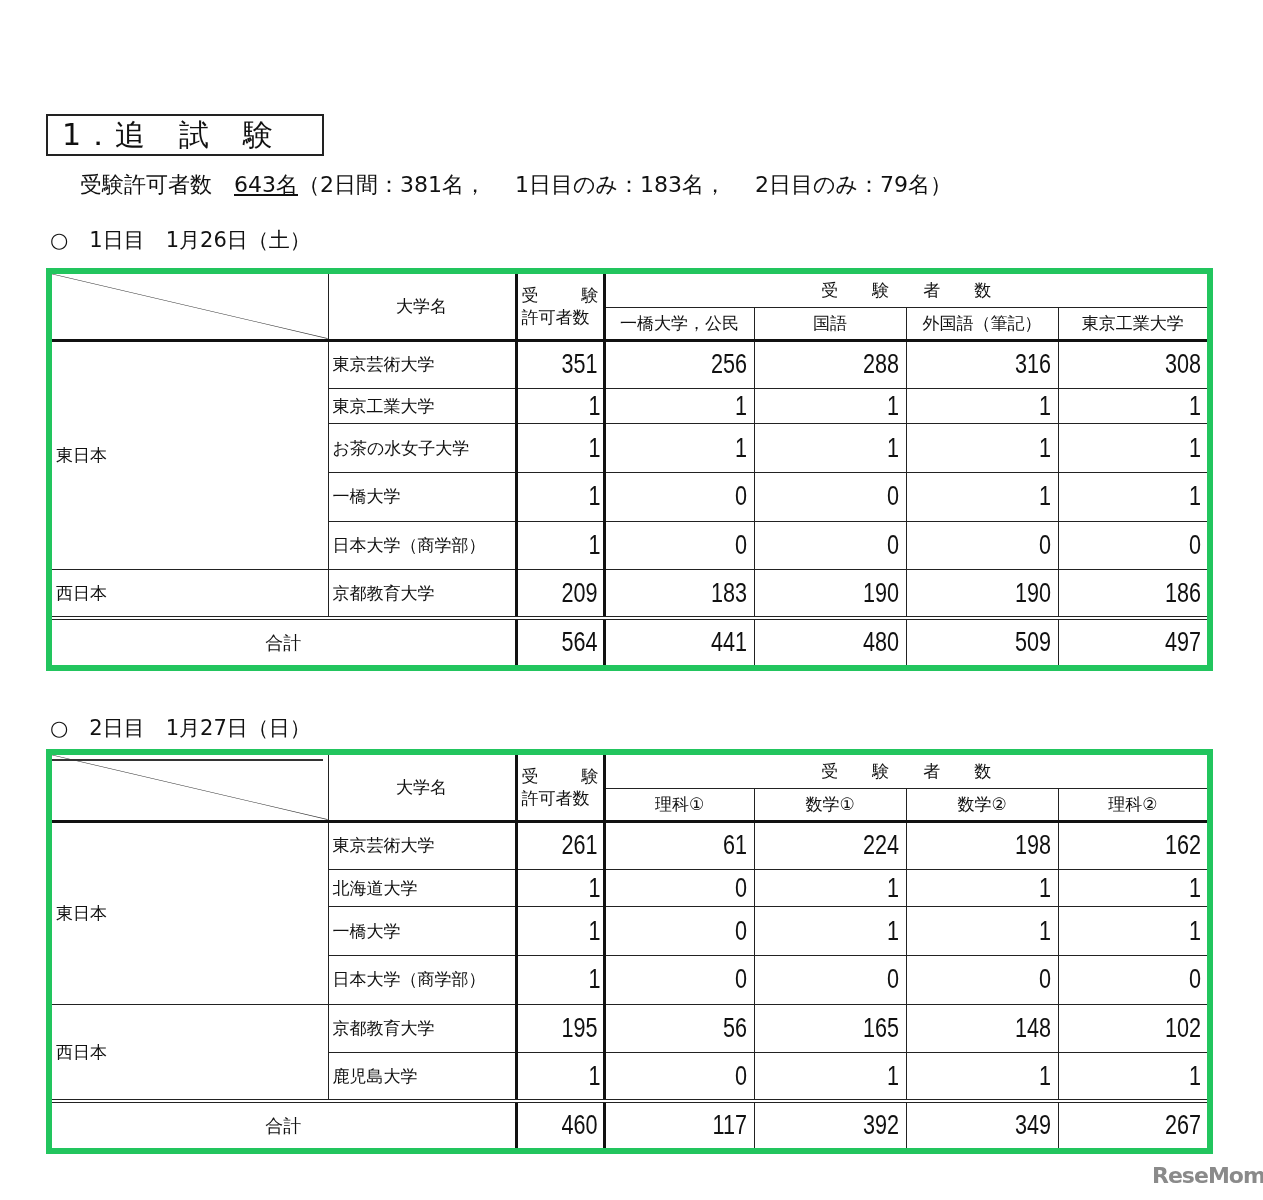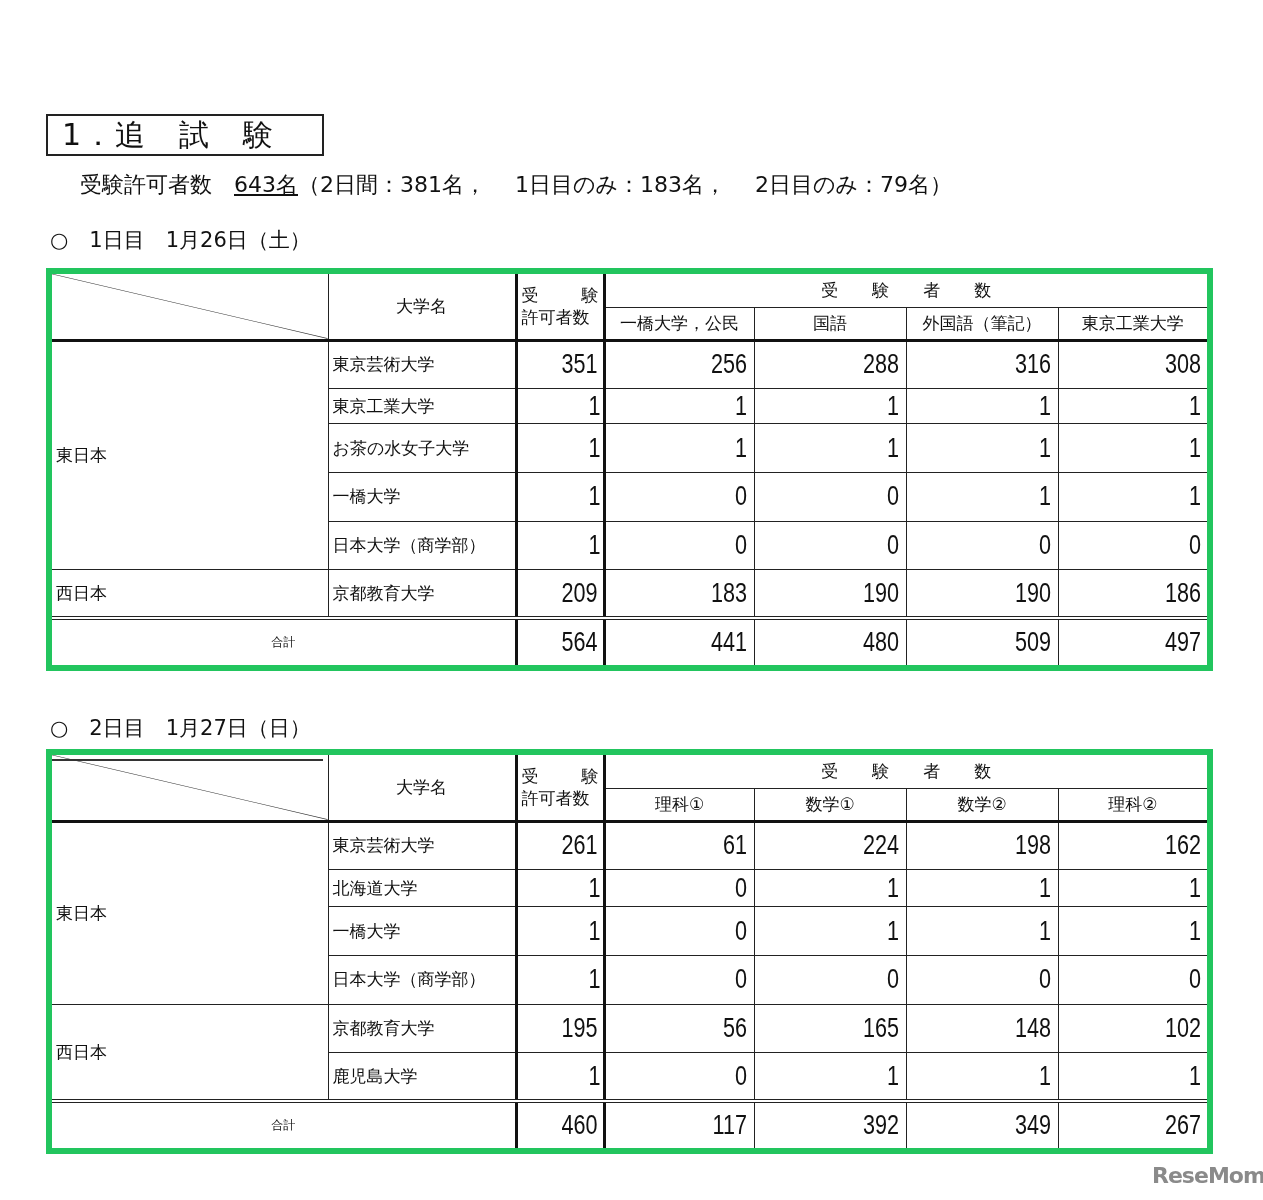--- a/index.html
+++ b/index.html
@@ -35,21 +35,21 @@
     .region { font-size: 17px; text-align: left; padding-left: 4px !important; vertical-align: middle; }
     .uni { font-size: 17px; text-align: left; padding-left: 4px !important; }
     .num { font-family: "Liberation Sans", sans-serif; font-size: 27px; text-align: right; padding-right: 6px !important; transform-origin: right; }
     .num span { display: inline-block; transform: scaleX(0.8); transform-origin: right center; }
     .permit { text-align: right; padding-right: 0 !important; }
     .permit span { transform-origin: center; }
     .thick-l { border-left: 3px solid #111 !important; }
     .thick-r { border-right: 3px solid #111 !important; }
     .thick-b { border-bottom: 3px solid #111 !important; }
     .total-row td { border-top: 4px double #222 !important; }
-    .total-label { font-size: 12px; text-align: center; }
+    .total-label { font-size: 18px; text-align: center; }
     .logo {
       position: absolute; left: 1152px; top: 1163px; font-family: "DejaVu Sans", sans-serif;
       font-weight: bold; font-size: 22px; color: #8a8a8a; letter-spacing: -1px;
     }
   </style>
 </head>
 <body>
 
 <div class="section-title">1．追　試　験</div>
 

